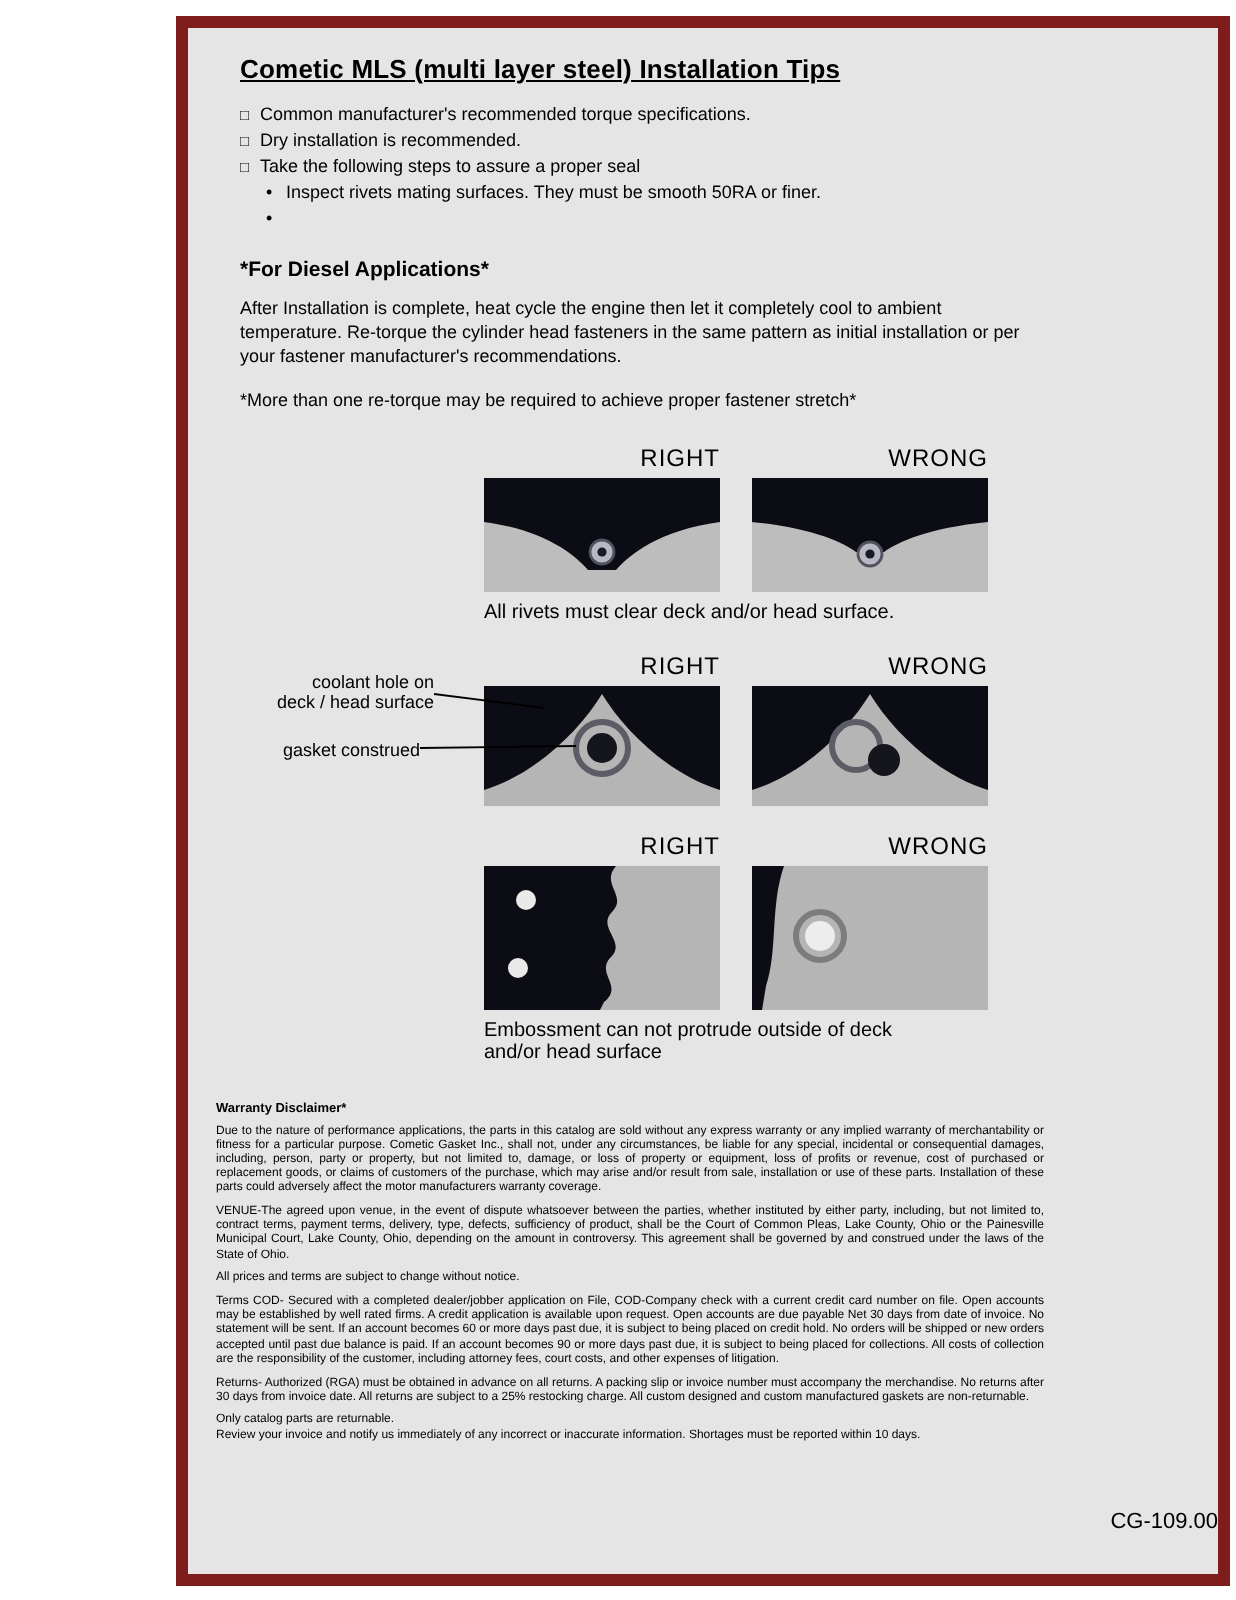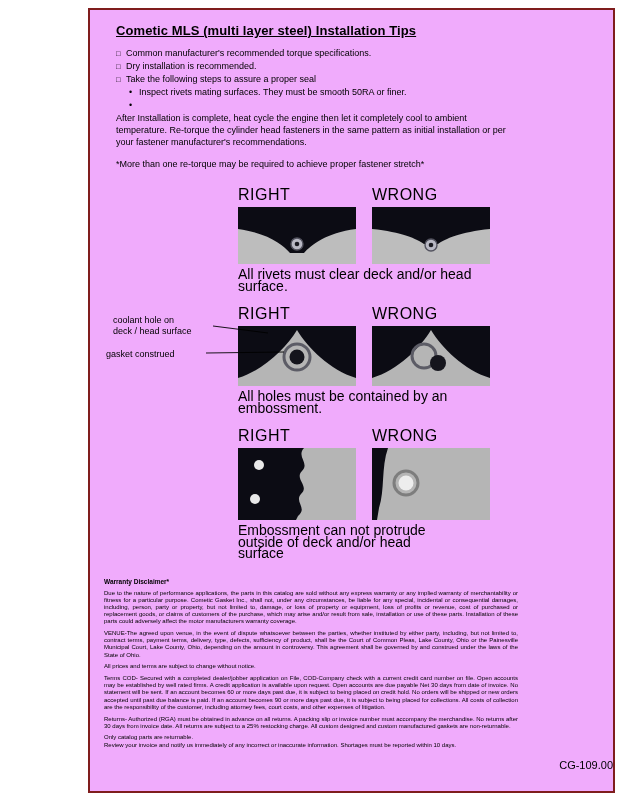--- a/index.html
+++ b/index.html
@@ -1,48 +1,48 @@
 <!DOCTYPE html>
 <html><head>
 <meta charset="utf-8">
 <style>
   * { margin:0; padding:0; box-sizing:border-box; }
   html,body { width:618px; height:800px; background:#ffffff; }
   body { font-family:"Liberation Sans", sans-serif; color:#000; position:relative; overflow:hidden; }
 
   .page-frame {
     position:absolute; left:88px; top:8px; width:527px; height:785px;
-    border:2px solid #7f1d1d; background:#f0abfc;
+    border:6px solid #7f1d1d; background:#e5e5e5;
     padding:13px 16px 10px 26px; overflow:hidden;
   }
 
   .doc-title {
     font-size:13px; font-weight:bold; text-decoration:underline;
     margin-bottom:9px; letter-spacing:0.1px;
   }
 
   .bullet-row { display:flex; font-size:9px; line-height:13px; }
   .bullet-row .bmark { flex:none; width:10px; font-size:7.5px; line-height:13px; text-align:left; }
   .bullet-row.sub { padding-left:13px; }
   .bullet-row.sub .bmark { font-size:9px; }
 
   .diesel-heading { font-size:10.5px; font-weight:bold; margin:13px 0 7px; }
   p.body { font-size:9px; line-height:12px; max-width:398px; margin-bottom:10px; }
   p.note { font-size:9px; line-height:12px; margin-top:2px; }
 
   .diagrams { width:252px; margin-left:122px; margin-top:16px; }
   .diag-row { margin-bottom:13px; position:relative; }
   .diag-labels { display:flex; gap:16px; margin-bottom:3px; }
-  .diag-label { width:118px; text-align:left; font-size:16px; letter-spacing:0.5px; }
+  .diag-label { width:118px; text-align:right; font-size:12px; letter-spacing:0.5px; }
   .diag-images { display:flex; gap:16px; }
   .diag-images svg { display:block; }
-  .diag-caption { font-size:14px; line-height:11.5px; margin-top:5px; }
+  .diag-caption { font-size:10px; line-height:11.5px; margin-top:5px; }
   .diag-caption.narrow { width:218px; }
 
-  .ann { position:absolute; font-size:9px; line-height:10.5px; text-align:left; }
+  .ann { position:absolute; font-size:9px; line-height:10.5px; text-align:right; }
   .ann1 { right:calc(100% + 25px); width:100px; top:10px; }
   .ann2 { right:calc(100% + 32px); width:100px; top:44px; white-space:nowrap; }
   .ann-lines { position:absolute; left:-40px; top:14px; width:130px; height:58px; overflow:visible; }
 
   .disclaimer { margin-top:18px; margin-left:-12px; width:414px; }
   .disclaimer h3 { font-size:6.5px; font-weight:bold; margin-bottom:5px; }
   .disclaimer p { font-size:6px; line-height:7.2px; margin-bottom:4.5px; text-align:justify; }
   .disclaimer p.tight { margin-bottom:0; }
 
   .footer-code {
@@ -72,20 +72,21 @@
     </div>
     <div class="bullet-row sub">
       <span class="bmark">•</span>
       <span>Inspect rivets mating surfaces.  They must be smooth 50RA or finer.</span>
     </div>
     <div class="bullet-row sub">
       <span class="bmark">•</span>
     </div>
   </div>
 
+  <h2 class="diesel-heading">*For Diesel Applications*</h2>
   <p class="body">After Installation is complete, heat cycle the engine then let it completely cool to ambient temperature. Re-torque the cylinder head fasteners in the same pattern as initial installation or per your fastener manufacturer's recommendations.</p>
   <p class="note">*More than one re-torque may be required to achieve proper fastener stretch*</p>
 
   <div class="diagrams">
 
     <div class="diag-row">
       <div class="diag-labels">
         <div class="diag-label">RIGHT</div>
         <div class="diag-label">WRONG</div>
       </div>
@@ -118,21 +119,20 @@
           <circle cx="59" cy="31" r="13" fill="none" stroke="#5c5c66" stroke-width="3"></circle>
           <circle cx="59" cy="31" r="7.5" fill="#15151d"></circle>
         </svg>
         <svg width="118" height="60" viewBox="0 0 118 60">
           <rect width="118" height="60" fill="#0c0c14"></rect>
           <path d="M59,4 C70,22 92,44 118,52 L118,60 L0,60 L0,52 C26,44 48,22 59,4 Z" fill="#b5b5b5"></path>
           <circle cx="52" cy="30" r="12" fill="none" stroke="#5c5c66" stroke-width="3"></circle>
           <circle cx="66" cy="37" r="8" fill="#15151d"></circle>
         </svg>
       </div>
-      <div class="diag-caption">All holes must be contained by an embossment.</div>
 
       <div class="ann ann1">
         <div>coolant hole on</div>
         <div>deck / head surface</div>
       </div>
       <div class="ann ann2">gasket construed</div>
       <svg class="ann-lines">
         <line x1="15" y1="7" x2="70" y2="14" stroke="#000" stroke-width="0.9"></line>
         <line x1="8" y1="34" x2="86" y2="33" stroke="#000" stroke-width="0.9"></line>
       </svg>

